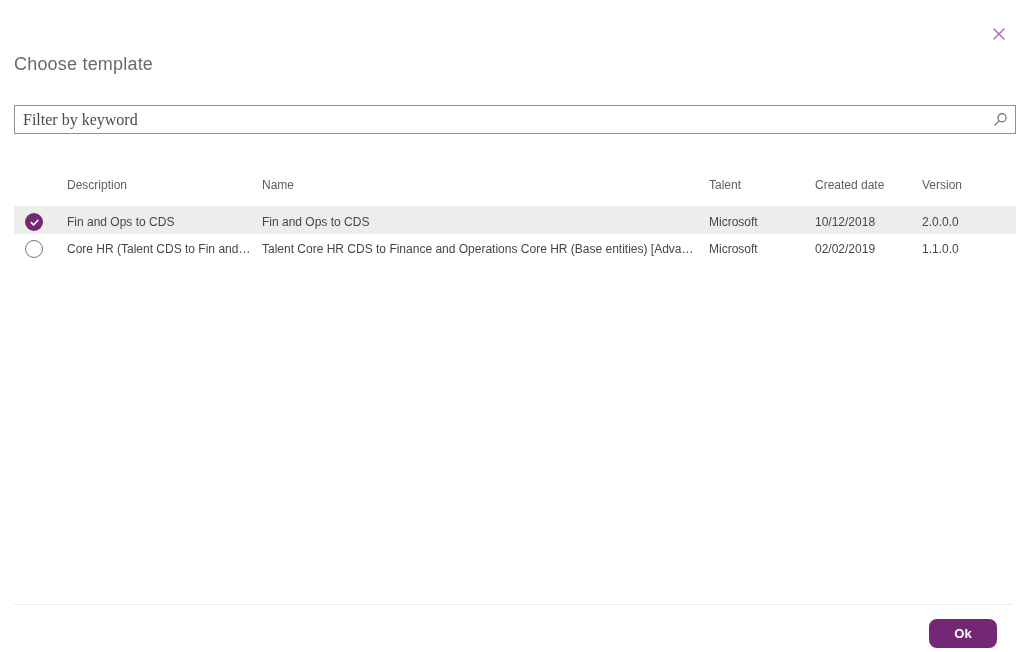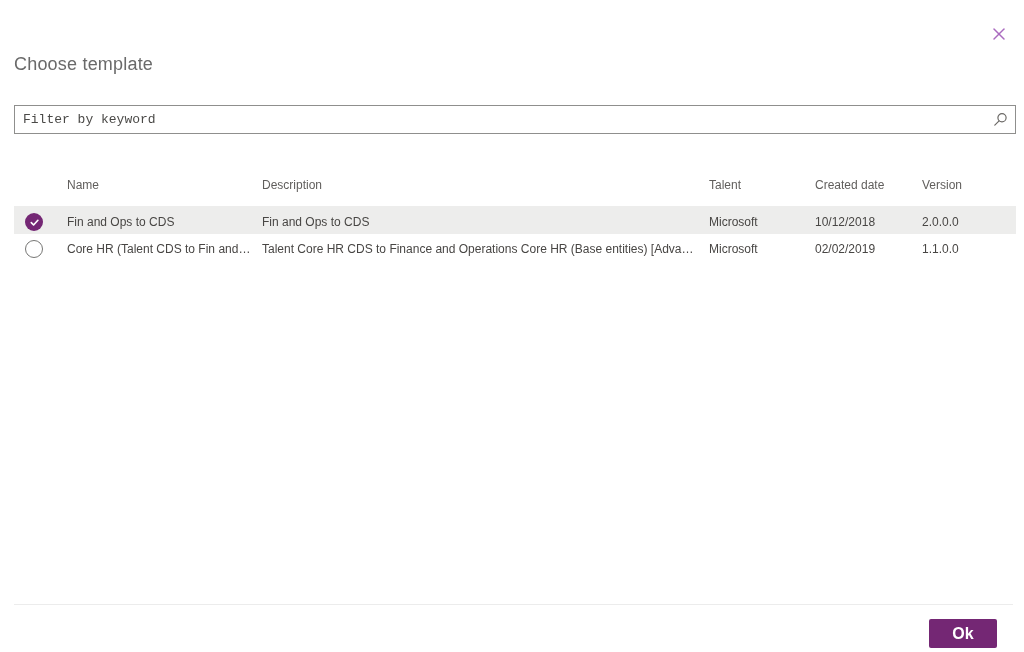--- a/index.html
+++ b/index.html
@@ -46,22 +46,22 @@
     position: absolute; top: 105px; left: 14px;
     width: 1002px; height: 29px;
     border: 1px solid var(--input-border);
     background: #fff;
     display: flex; align-items: center;
   }
   .search-input {
     flex: 1; height: 100%;
     border: none; outline: none;
     padding: 0 8px;
-    font-family: Liberation Mono, monospace;
-    font-size: 13px; color: #323130;
+    font-family: Liberation Serif, serif;
+    font-size: 16px; color: #323130;
     background: transparent;
   }
   .search-input::placeholder { color: #4a4947; opacity: 1; }
   .search-icon-wrap {
     width: 30px; height: 100%;
     display: flex; align-items: center; justify-content: center;
   }
 
   
   .trow {
@@ -100,23 +100,23 @@
   .footer-divider {
     position: absolute; top: 604px; left: 14px;
     width: 999px; height: 1px;
     background: var(--divider);
   }
   .ok-btn {
     position: absolute; top: 619px; left: 929px;
     width: 68px; height: 29px;
     background: var(--accent-purple);
     color: #ffffff;
-    border: none; border-radius: 2px;
+    border: none; border-radius: 8px;
     font-family: "Liberation Sans", "DejaVu Sans", sans-serif;
-    font-size: 16px; font-weight: 600;
+    font-size: 13px; font-weight: 600;
     cursor: pointer;
     display: flex; align-items: center; justify-content: center;
   }
 </style>
 </head>
 <body>
 
 <div class="screen">
 
   <button class="close-btn" title="Close">
@@ -133,22 +133,22 @@
     <span class="search-icon-wrap">
       <svg width="15" height="15" viewBox="0 0 15 15">
         <circle cx="9" cy="5.8" r="4.1" fill="none" stroke="#6b6966" stroke-width="1.2"></circle>
         <line x1="6.1" y1="8.9" x2="1.8" y2="13.2" stroke="#6b6966" stroke-width="1.2" stroke-linecap="round"></line>
       </svg>
     </span>
   </div>
 
   <div class="trow thead">
     <div class="cell"></div>
+    <div class="cell">Description</div>
     <div class="cell">Name</div>
-    <div class="cell">Description</div>
     <div class="cell">Talent</div>
     <div class="cell">Created date</div>
     <div class="cell">Version</div>
   </div>
 
   <div class="trow row row-0">
     <div class="radio-cell">
       <span class="radio checked">
         <svg width="11" height="11" viewBox="0 0 12 12">
           <path d="M2.5 6.2 L5 8.7 L9.7 3.6" fill="none" stroke="#ffffff" stroke-width="1.8" stroke-linecap="round" stroke-linejoin="round"></path>

